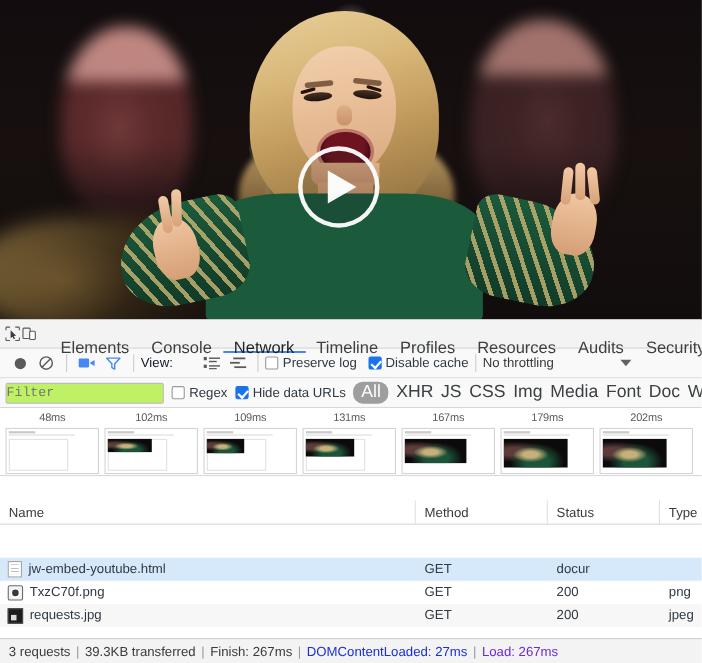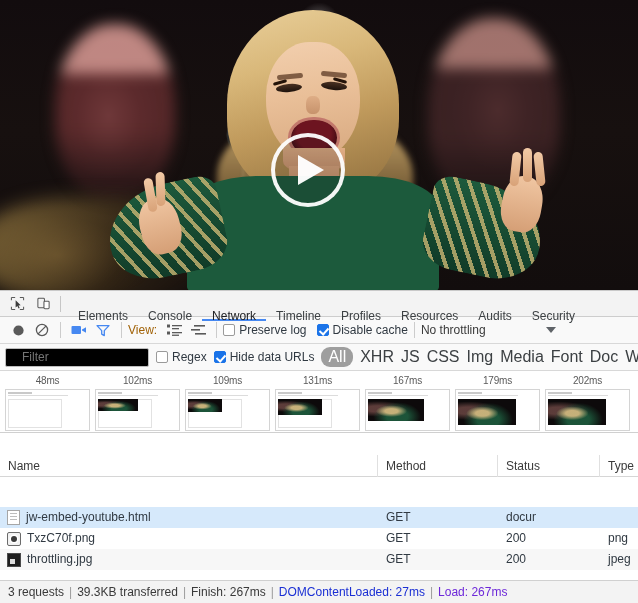--- a/index.html
+++ b/index.html
@@ -154,34 +154,34 @@
     padding-left: 4px;
   }
   .tb-icon {
     width: 26px; height: 24px;
     display: flex; align-items: center; justify-content: center;
     cursor: pointer;
   }
   .tb-sep { width: 1px; height: 16px; background: #c6c6c6; margin: 0 7px 0 4px; }
   .tab {
     padding: 17px 10px; height: 25px; line-height: 25px;
-    font-size: 12px; color: #3c4043; cursor: pointer; white-space: nowrap;
+    font-size: 15px; color: #3c4043; cursor: pointer; white-space: nowrap;
   }
   .tab.active { color: #202124; box-shadow: inset 0 -2px 0 #4688f1; }
 
   
   .toolbar {
     display: flex; align-items: center; height: 27px;
     border-bottom: 1px solid #d8d8d8;
     background: #f9f9f9;
     padding: 0 6px;
   }
   .tool-ic { width: 24px; height: 22px; display:flex; align-items:center; justify-content:center; cursor:pointer; }
   .vsep { width: 1px; height: 16px; background: #ccc; margin: 0 6px; }
-  .viewlabel { font-size: 12px; color: #a16207; margin-right: 5px; }
+  .viewlabel { font-size: 12px; color: #0f172a; margin-right: 23px; }
   .cbwrap { display: flex; align-items: center; gap: 4px; cursor: pointer; white-space: nowrap; }
   .cb { width: 12px; height: 12px; border: 1px solid #9a9a9a; border-radius: 2px; background: #fff; }
   .cb.checked {
     background: #1a73e8; border-color: #1a73e8;
     position: relative;
   }
   .cb.checked::after {
     content: ""; position: absolute; left: 3px; top: 1px;
     width: 4px; height: 7px; border: solid #fff; border-width: 0 2px 2px 0;
     transform: rotate(42deg);
@@ -192,23 +192,23 @@
   
   .filterbar {
     display: flex; align-items: center; height: 27px;
     border-bottom: 1px solid #d8d8d8;
     background: #f9f9f9;
     padding: 0 5px; gap: 7px;
   }
   .filter-input {
     width: 144px; height: 19px;
     border: 1px solid #bdbdbd; border-radius: 2px;
-    background: #000000; font-size: 12px; color: #666;
-    padding: 0 16px; outline: none;
-    font-family: Liberation Sans, sans-serif;
+    background: #bef264; font-size: 12px; color: #666;
+    padding: 0 0; outline: none;
+    font-family: Liberation Mono, monospace;
   }
   .ftype { font-size: 16px; color: #3c4043; cursor: pointer; white-space: nowrap; }
   .ftype.pill {
     background: #9e9e9e; color: #fff;
     border-radius: 9px; padding: 1px 7px;
   }
 
   
   .filmstrip {
     height: 62px; background: #fff;
@@ -527,21 +527,21 @@
           <span>TxzC70f.png</span>
         </div>
         <div class="td c-method">GET</div>
         <div class="td c-status">200</div>
         <div class="td c-type">png</div>
       </div>
 
       <div class="row alt">
         <div class="td name c-name">
           <span class="ic-jpg"></span>
-          <span>throttling.jpg</span>
+          <span>requests.jpg</span>
         </div>
         <div class="td c-method">GET</div>
         <div class="td c-status">200</div>
         <div class="td c-type">jpeg</div>
       </div>
     </div>
 
     <div class="statusbar">
       <span class="sb-seg">3 requests</span>
       <span class="sb-sep">|</span>

